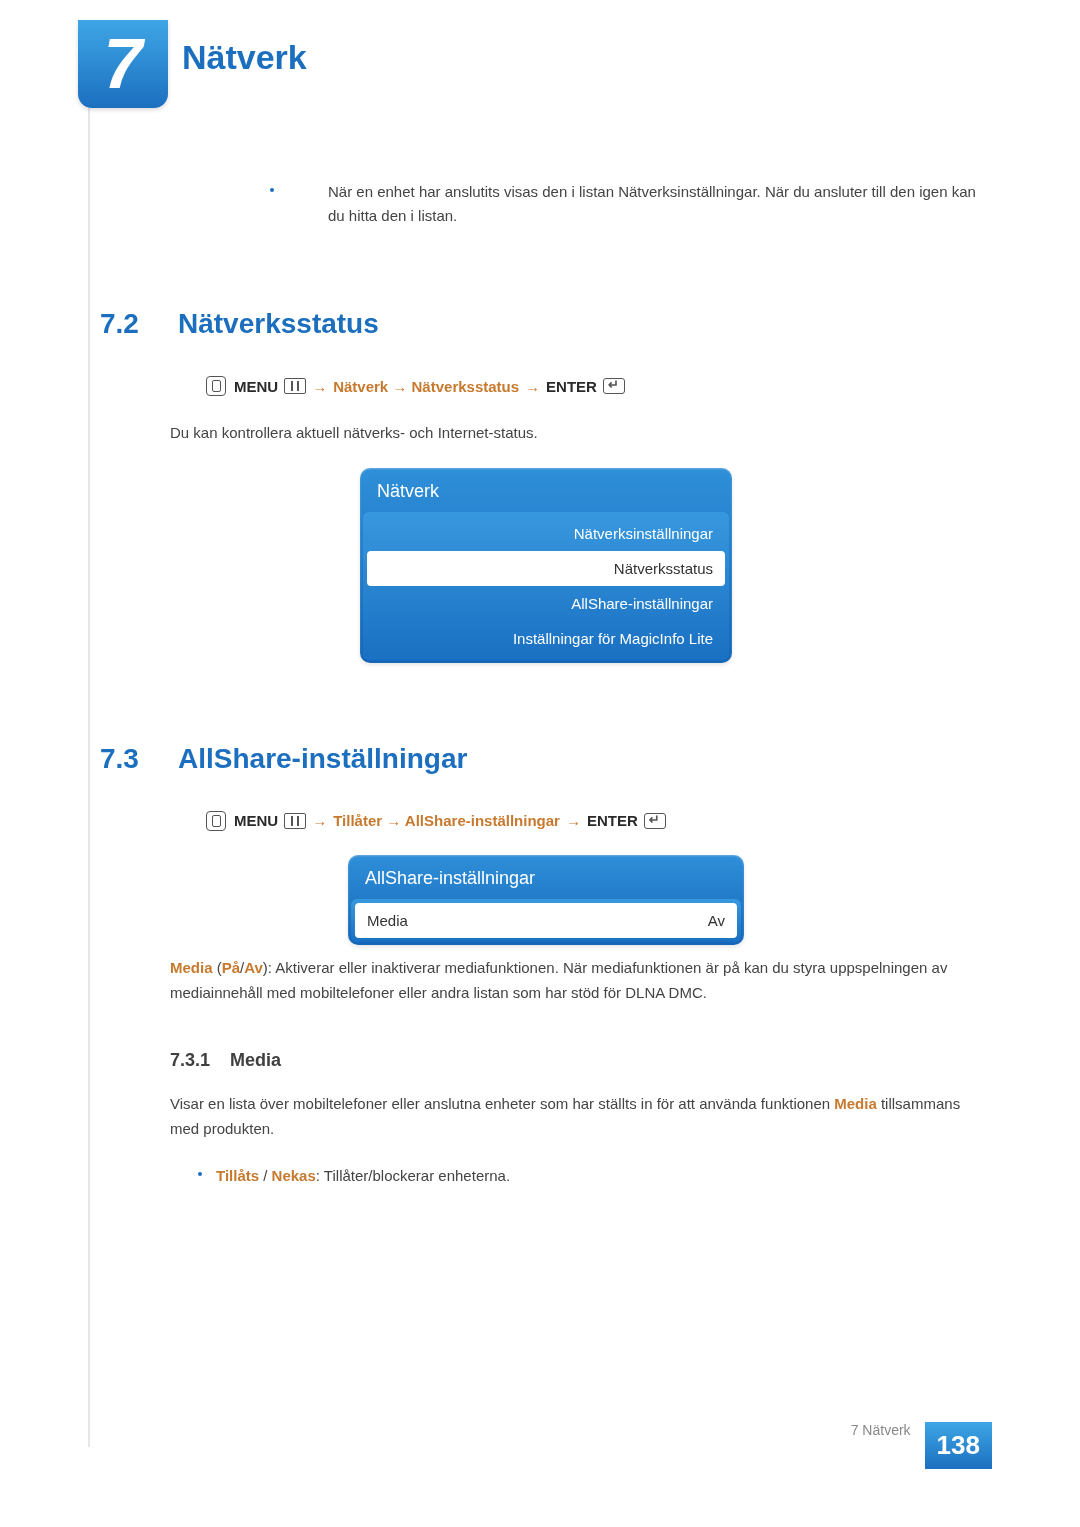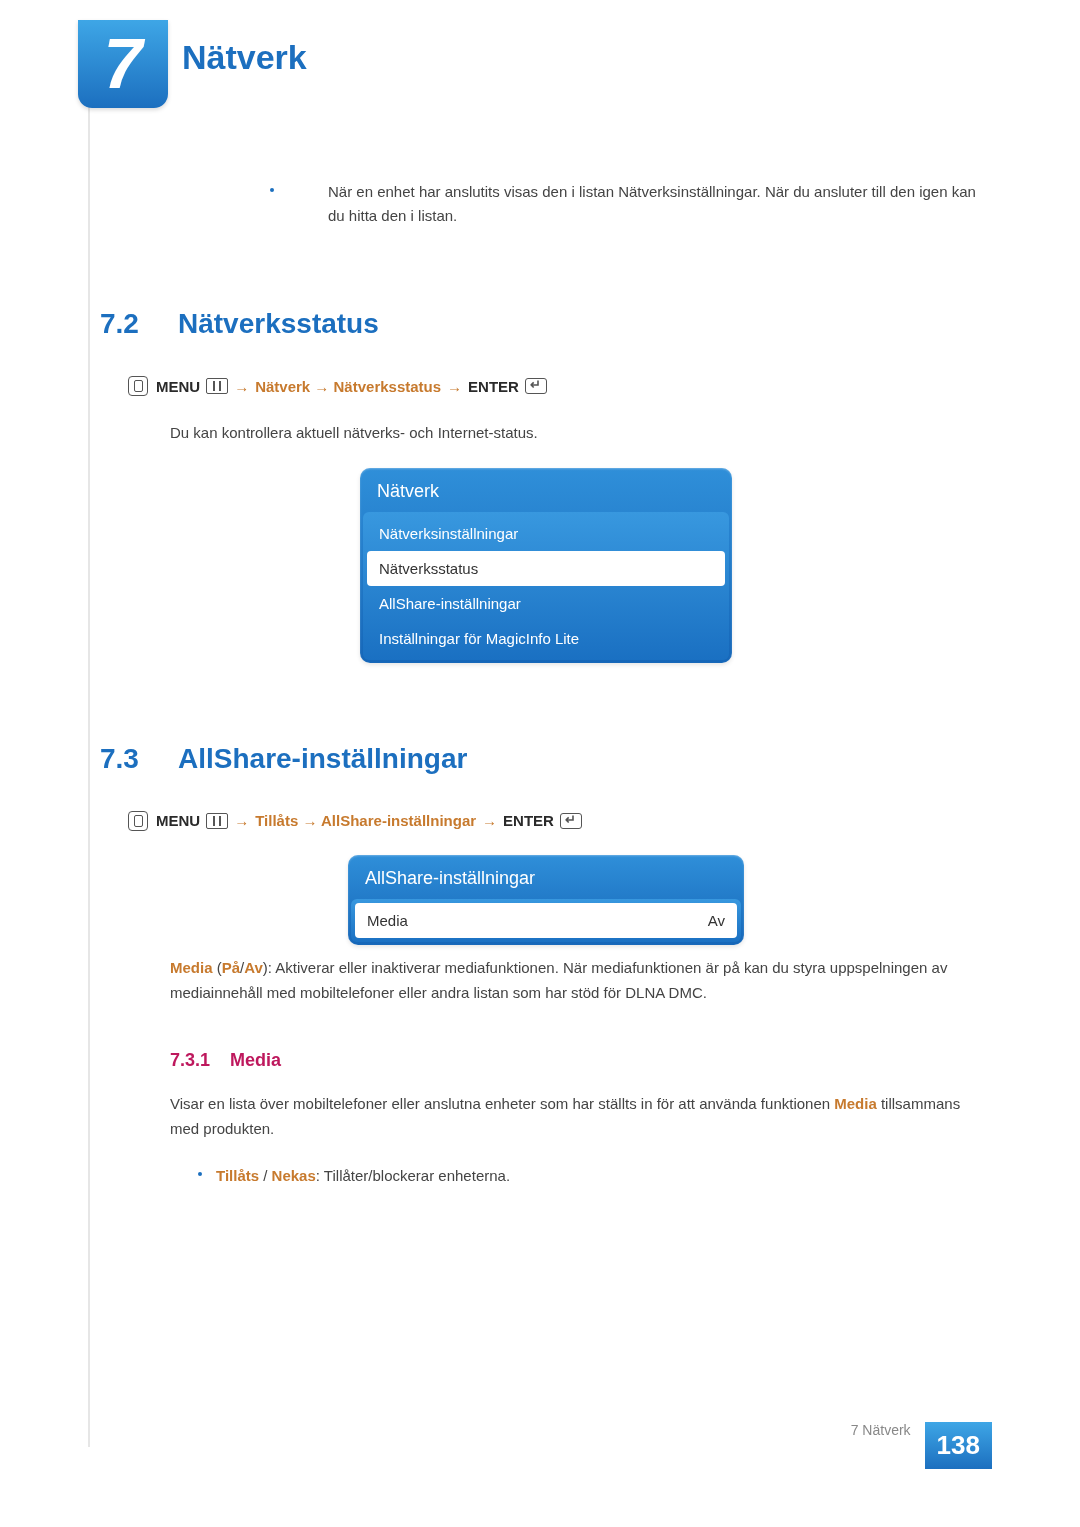--- a/index.html
+++ b/index.html
@@ -87,21 +87,21 @@
   .h2 .sec-num {
     font-size: 28px;
     font-weight: bold;
     width: 78px;
   }
   .h2 .sec-title {
     font-size: 28px;
     font-weight: bold;
   }
   .nav-path {
-    margin-left: 28px;
+    margin-left: 106px;
     font-size: 15px;
     font-weight: bold;
     display: flex;
     align-items: center;
     flex-wrap: wrap;
     gap: 6px;
     margin-bottom: 24px;
   }
   .nav-path .menu { color: #2a2a2a; }
   .nav-path .path { color: #c77a2e; }
@@ -174,39 +174,40 @@
   .menu-panel.small { width: 396px; }
   .menu-header {
     color: #fff;
     font-size: 18px;
     padding: 10px 14px 10px 14px;
   }
   .menu-body {
     background: linear-gradient(#3898df, #1a70c2);
     border-radius: 6px;
     padding: 4px 4px;
+    text-align: right;
   }
   .menu-item {
     color: #fff;
     font-size: 15px;
     padding: 9px 12px;
     border-radius: 4px;
   }
   .menu-item.selected {
     background: #fff;
     color: #333;
   }
   .menu-item.kv {
     display: flex;
     justify-content: space-between;
   }
   .h3 {
     display: flex;
     align-items: baseline;
-    color: #be185d;
+    color: #404040;
     margin-top: 44px;
     margin-bottom: 20px;
     margin-left: 70px;
   }
   .h3 .sec-num {
     font-size: 18px;
     font-weight: bold;
     width: 60px;
   }
   .h3 .sec-title {
@@ -320,21 +321,21 @@
   <div class="h2">
     <span class="sec-num">7.3</span>
     <span class="sec-title">AllShare-inställningar</span>
   </div>
 
   <div class="nav-path">
     <span class="icon-remote"></span>
     <span class="menu">MENU</span>
     <span class="icon-menu"></span>
     <span class="path">→</span>
-    <span class="path">Tillåts → AllShare-inställningar</span>
+    <span class="path">Tillåter → AllShare-inställningar</span>
     <span class="path">→</span>
     <span class="enter">ENTER</span>
     <span class="icon-enter"></span>
   </div>
 
   <div class="menu-panel small">
     <div class="menu-header">AllShare-inställningar</div>
     <div class="menu-body">
       <div class="menu-item selected kv">
         <span>Media</span>

